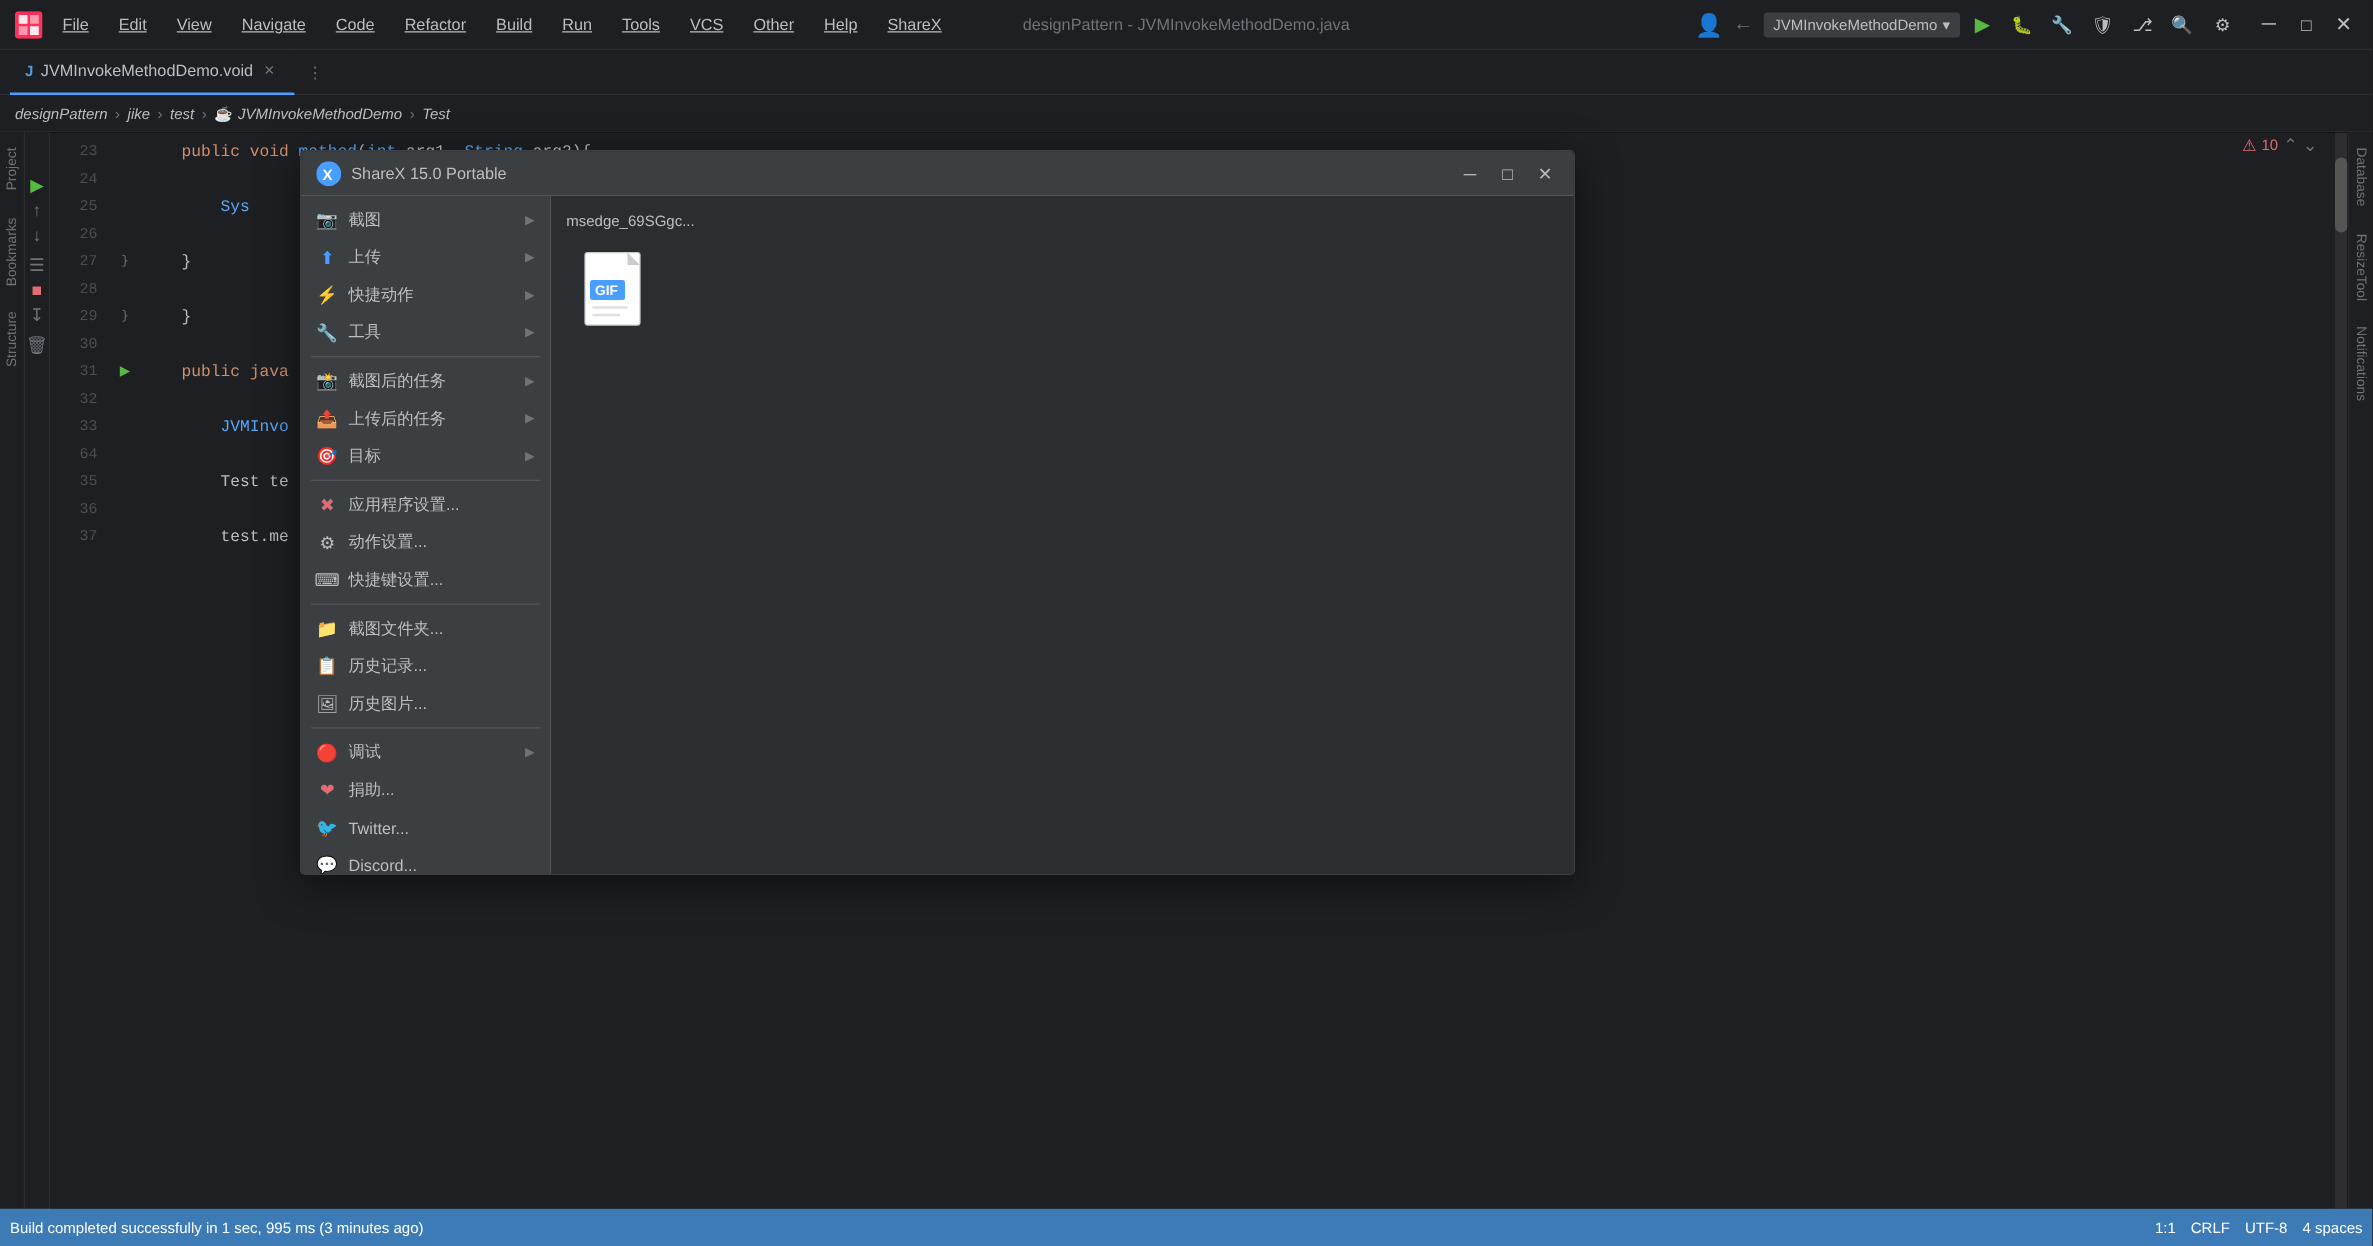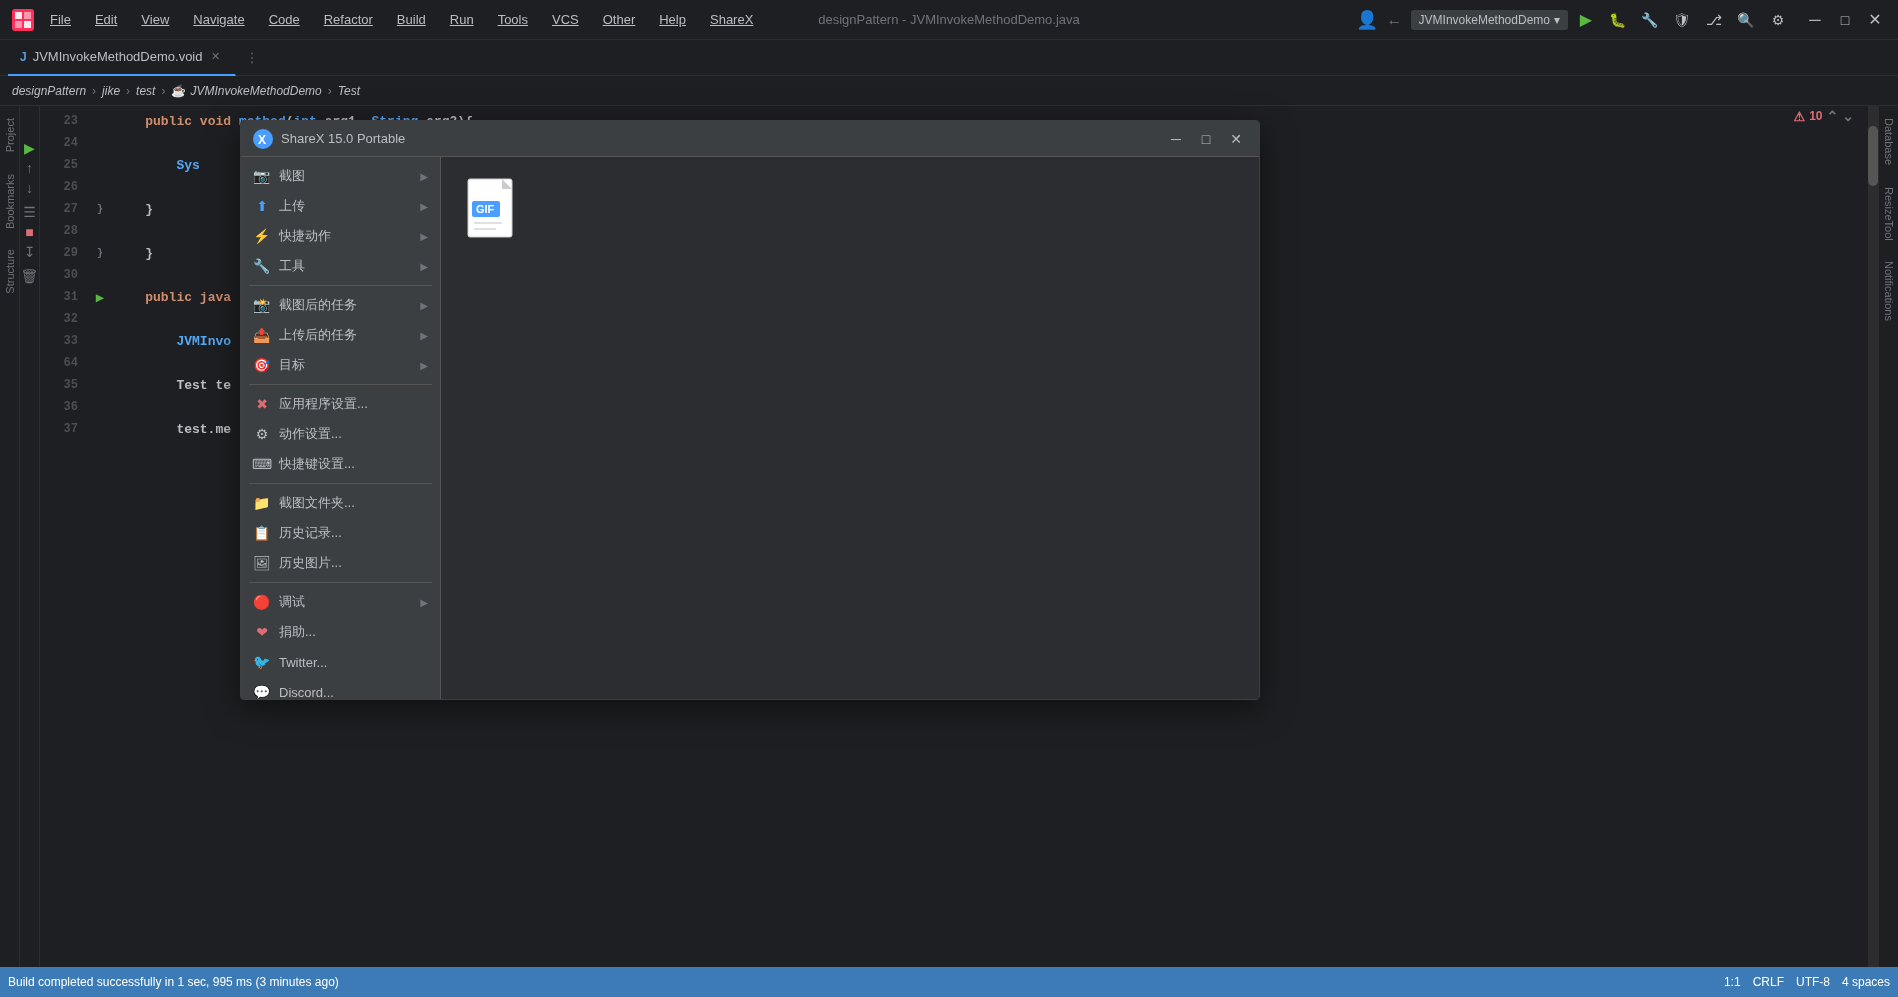--- a/index.html
+++ b/index.html
@@ -118,21 +118,20 @@
       font-size: 12px;
       cursor: pointer;
     }
 
     
     .editor-container {
       flex: 1;
       background: #000000;
       position: relative;
       overflow: hidden;
-      font-weight: bold;
     }
 
     .code-area {
       width: 100%;
       height: 100%;
       background: #1e1f22;
       padding: 4px 0;
       overflow: hidden;
     }
 
@@ -678,20 +677,23 @@
 
       <div class="ctx-item">
         <span class="ctx-icon" style="color:#7289da;">💬</span>
         <span class="ctx-label">Discord...</span>
       </div>
 
     </div>
 
     <div class="modal-right-content">
 
+      <div style="margin-bottom:8px;">
+        <span style="font-size:12px;color:#bcbec4;">msedge_69SGgc...</span>
+      </div>
 
       <div class="file-item">
 
         <svg width="54" height="64" viewBox="0 0 54 64">
 
           <rect x="2" y="2" width="44" height="58" rx="2" fill="white" stroke="#cccccc" stroke-width="1"></rect>
 
           <polygon points="36,2 46,12 36,12" fill="#cccccc"></polygon>
           <polygon points="36,2 46,12 36,2" fill="#e0e0e0"></polygon>
 

